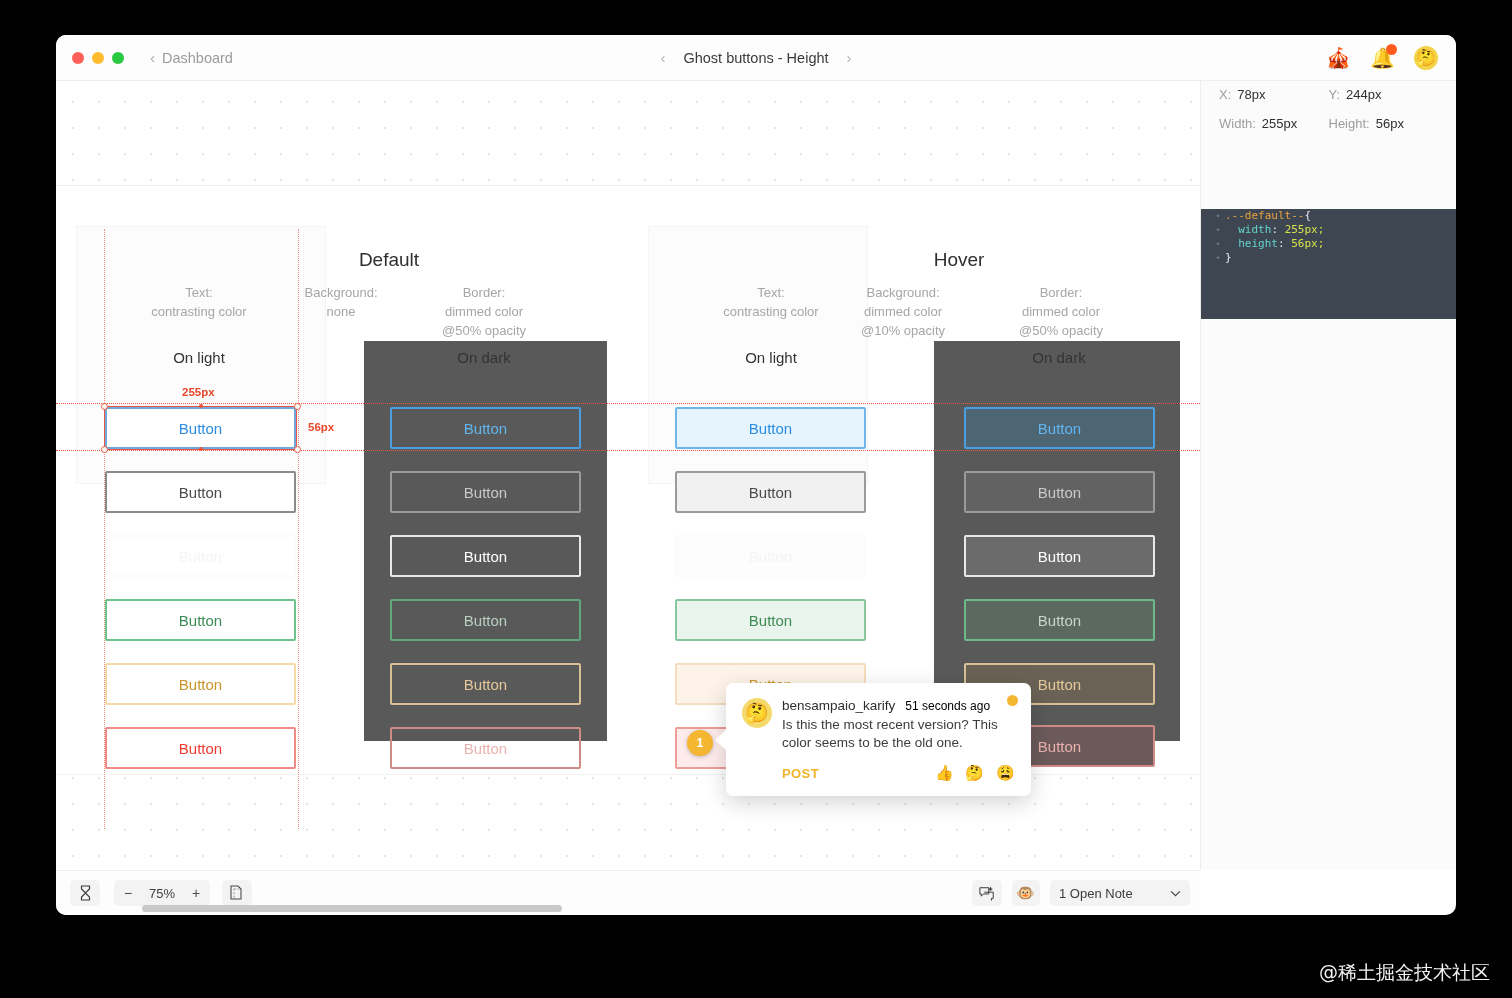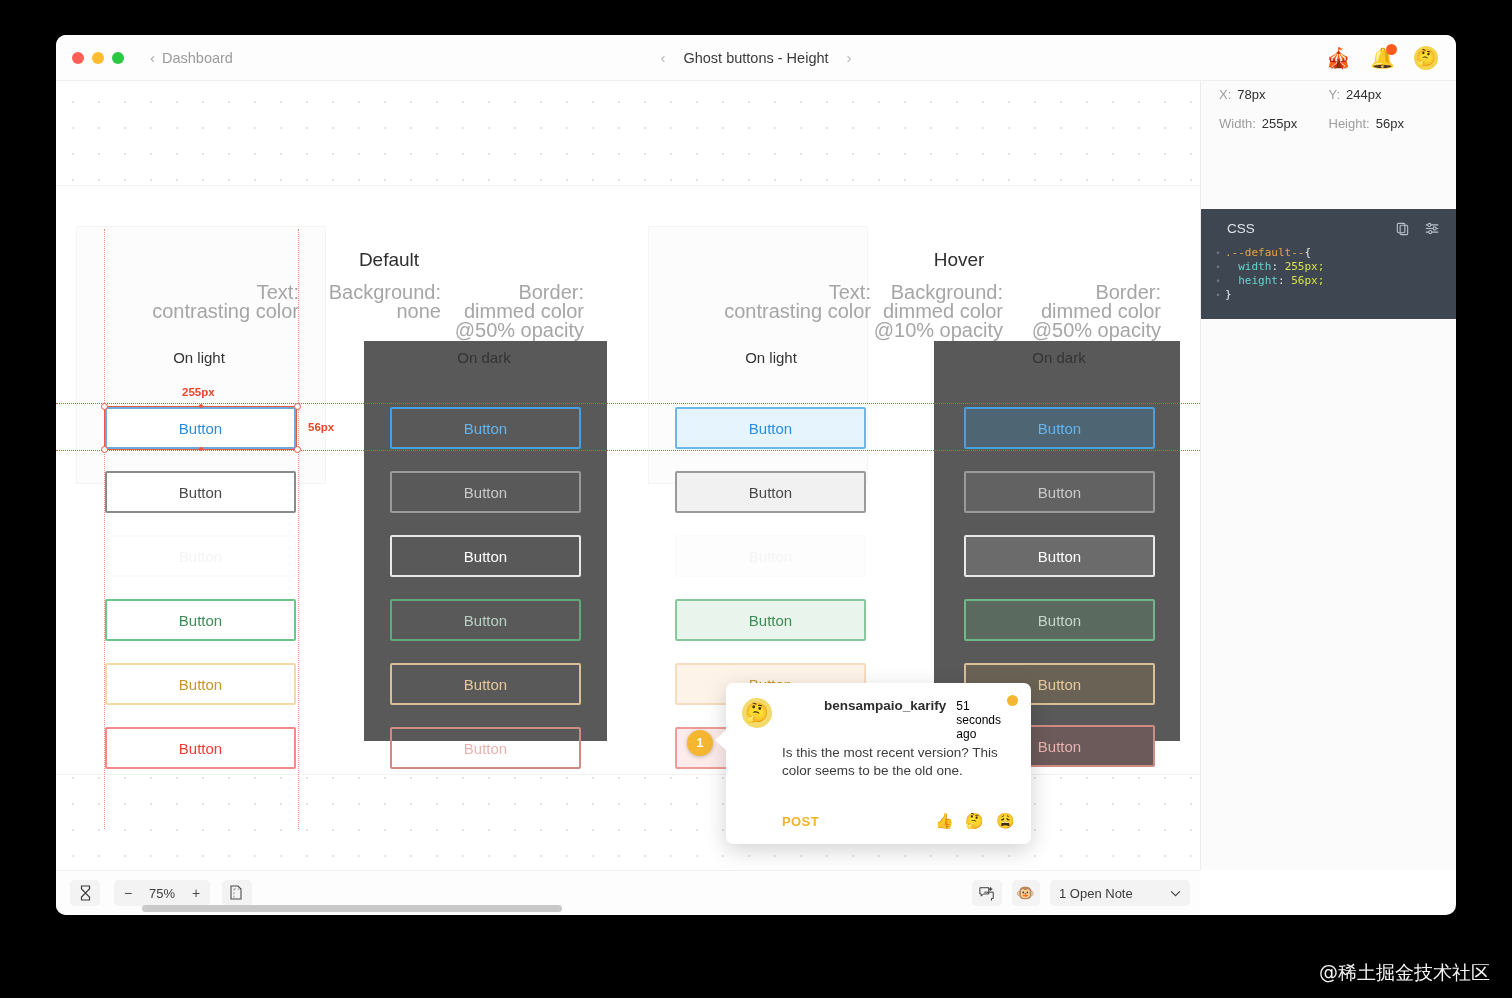--- a/index.html
+++ b/index.html
@@ -88,22 +88,22 @@
     border-top: 1px solid #f0f0f0;
     border-bottom: 1px solid #f2f2f2;
   }
 
   
   .group-title {
     position: absolute; font-size: 19px; color: #2f2f2f;
     text-align: center; width: 200px;
   }
   .col-sub {
-    position: absolute; width: 200px; text-align: right;
-    font-size: 20px; color: #a6a6a6; line-height: 19px;
+    position: absolute; width: 200px; text-align: center;
+    font-size: 13px; color: #a6a6a6; line-height: 19px;
   }
   .col-onx {
     position: absolute; width: 200px; text-align: center;
     font-size: 15px; color: #333333;
   }
 
   
   .light-panel {
     position: absolute; background: #fcfcfc;
     border: 1px solid #f4f4f4;
@@ -181,26 +181,26 @@
   }
   .c-head { display: flex; align-items: flex-start; gap: 10px; }
   .c-avatar {
     width: 30px; height: 30px; border-radius: 50%;
     background: #f4d96b; flex: 0 0 30px;
     font-size: 19px; line-height: 30px; text-align: center;
     overflow: hidden;
   }
   .c-body { flex: 1; }
   .c-meta { display: flex; align-items: baseline; gap: 10px; }
-  .c-user { font-size: 13.5px; font-weight: bold; color: #2e2e2e; margin-left: 42px; }
+  .c-user { font-size: 13.5px; font-weight: normal; color: #2e2e2e; }
   .c-time { font-size: 12px; color: #000000; }
   .c-text { margin-top: 3px; font-size: 13.5px; color: #3c3c3c; line-height: 18px; }
   .c-foot {
     display: flex; align-items: center; justify-content: space-between;
-    margin-top: 32px; padding-left: 40px;
+    margin-top: 12px; padding-left: 40px;
   }
   .c-post { font-size: 13px; font-weight: bold; color: #f0b429; letter-spacing: .4px; }
   .c-reacts { display: flex; gap: 12px; font-size: 15px; }
 
   
   .inspector {
     position: absolute; right: 0; top: 46px;
     width: 256px; height: 789px;
     background: #fbfbfb;
     border-left: 1px solid #ececec;
@@ -507,37 +507,20 @@
         <span class="k">Width:</span>
         <span class="v">255px</span>
       </div>
       <div class="f">
         <span class="k">Height:</span>
         <span class="v">56px</span>
       </div>
     </div>
 
     <div class="css-panel">
-      <div class="css-bar">
-        <span class="css-label">CSS</span>
-        <span class="css-tools">
-          <svg width="15" height="15" viewBox="0 0 16 16">
-            <rect x="2.5" y="2.5" width="8" height="10" rx="1.2" fill="none" stroke="#b9c0ca" stroke-width="1.2"></rect>
-            <rect x="5.5" y="4.5" width="8" height="10" rx="1.2" fill="none" stroke="#b9c0ca" stroke-width="1.2"></rect>
-          </svg>
-          <svg width="16" height="15" viewBox="0 0 18 16">
-            <line x1="2" y1="4" x2="16" y2="4" stroke="#b9c0ca" stroke-width="1.3"></line>
-            <line x1="2" y1="8" x2="16" y2="8" stroke="#b9c0ca" stroke-width="1.3"></line>
-            <line x1="2" y1="12" x2="16" y2="12" stroke="#b9c0ca" stroke-width="1.3"></line>
-            <circle cx="6" cy="4" r="1.8" fill="#3e4652" stroke="#b9c0ca" stroke-width="1.2"></circle>
-            <circle cx="12" cy="8" r="1.8" fill="#3e4652" stroke="#b9c0ca" stroke-width="1.2"></circle>
-            <circle cx="7" cy="12" r="1.8" fill="#3e4652" stroke="#b9c0ca" stroke-width="1.2"></circle>
-          </svg>
-        </span>
-      </div>
 
       <div class="css-code">
         <div class="code-line">
           <span class="gutter">•</span>
           <span class="sel">.--default--</span>
             <span class="punc"> {</span>
         </div>
         <div class="code-line">
           <span class="gutter">•</span>
           <span class="punc">&nbsp;&nbsp;</span>

